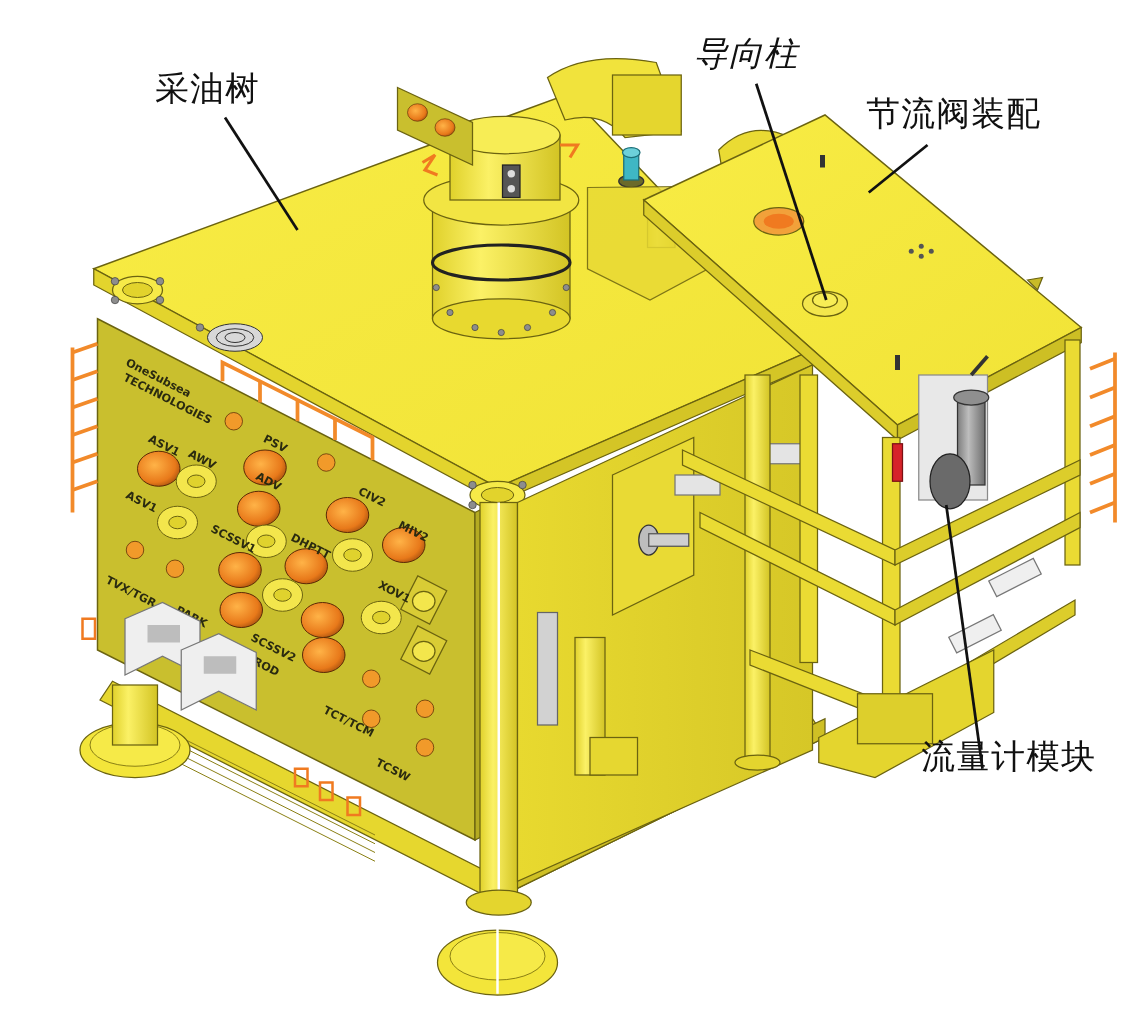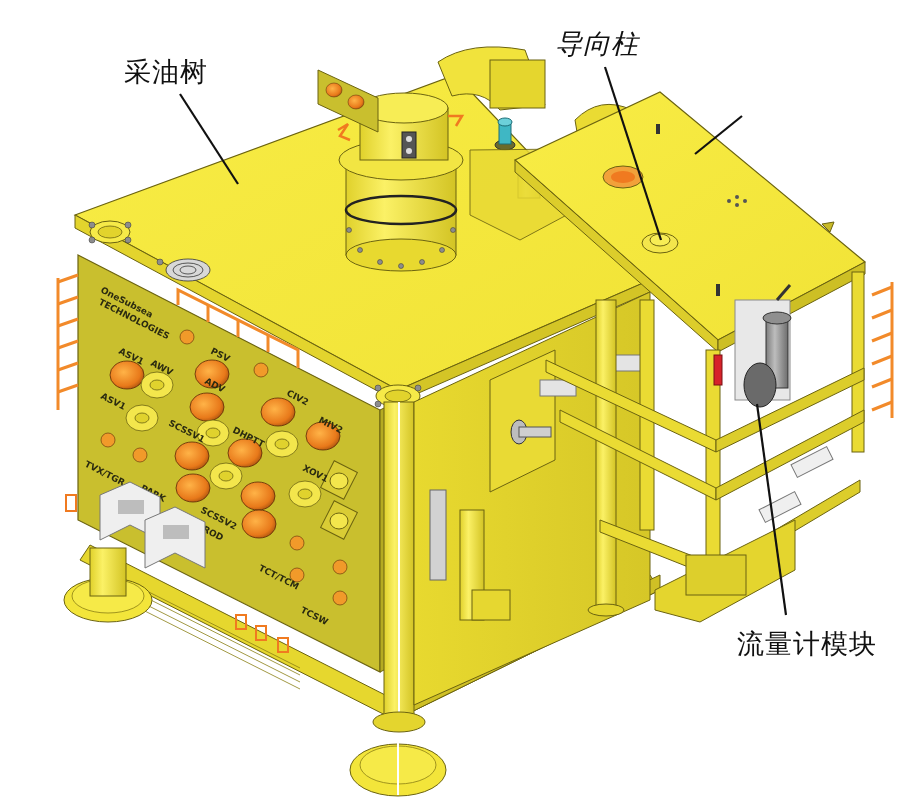--- a/index.html
+++ b/index.html
@@ -353,14 +353,15 @@
   <g stroke="#111111" stroke-width="2.2" fill="none">
     <line x1="180" y1="94" x2="238" y2="184"></line>
     <line x1="605" y1="67" x2="661" y2="240"></line>
     <line x1="742" y1="116" x2="695" y2="154"></line>
     <line x1="757" y1="404" x2="786" y2="615"></line>
   </g>
 </svg>
 
   <div class="callout-label" style="left:124px; top:58px;">采油树</div>
   <div class="callout-label" style="left:555px; top:30px;font-style:italic;">导向柱</div>
-  <div class="callout-label" style="left:737px; top:630px;">流量计模块</div>
+  <div class="callout-label" style="left:693px; top:78px;">节流阀装配</div>
+  <div class="callout-label" style="left:737px; top:592px;">流量计模块</div>
 </div>
 
 </body></html>

